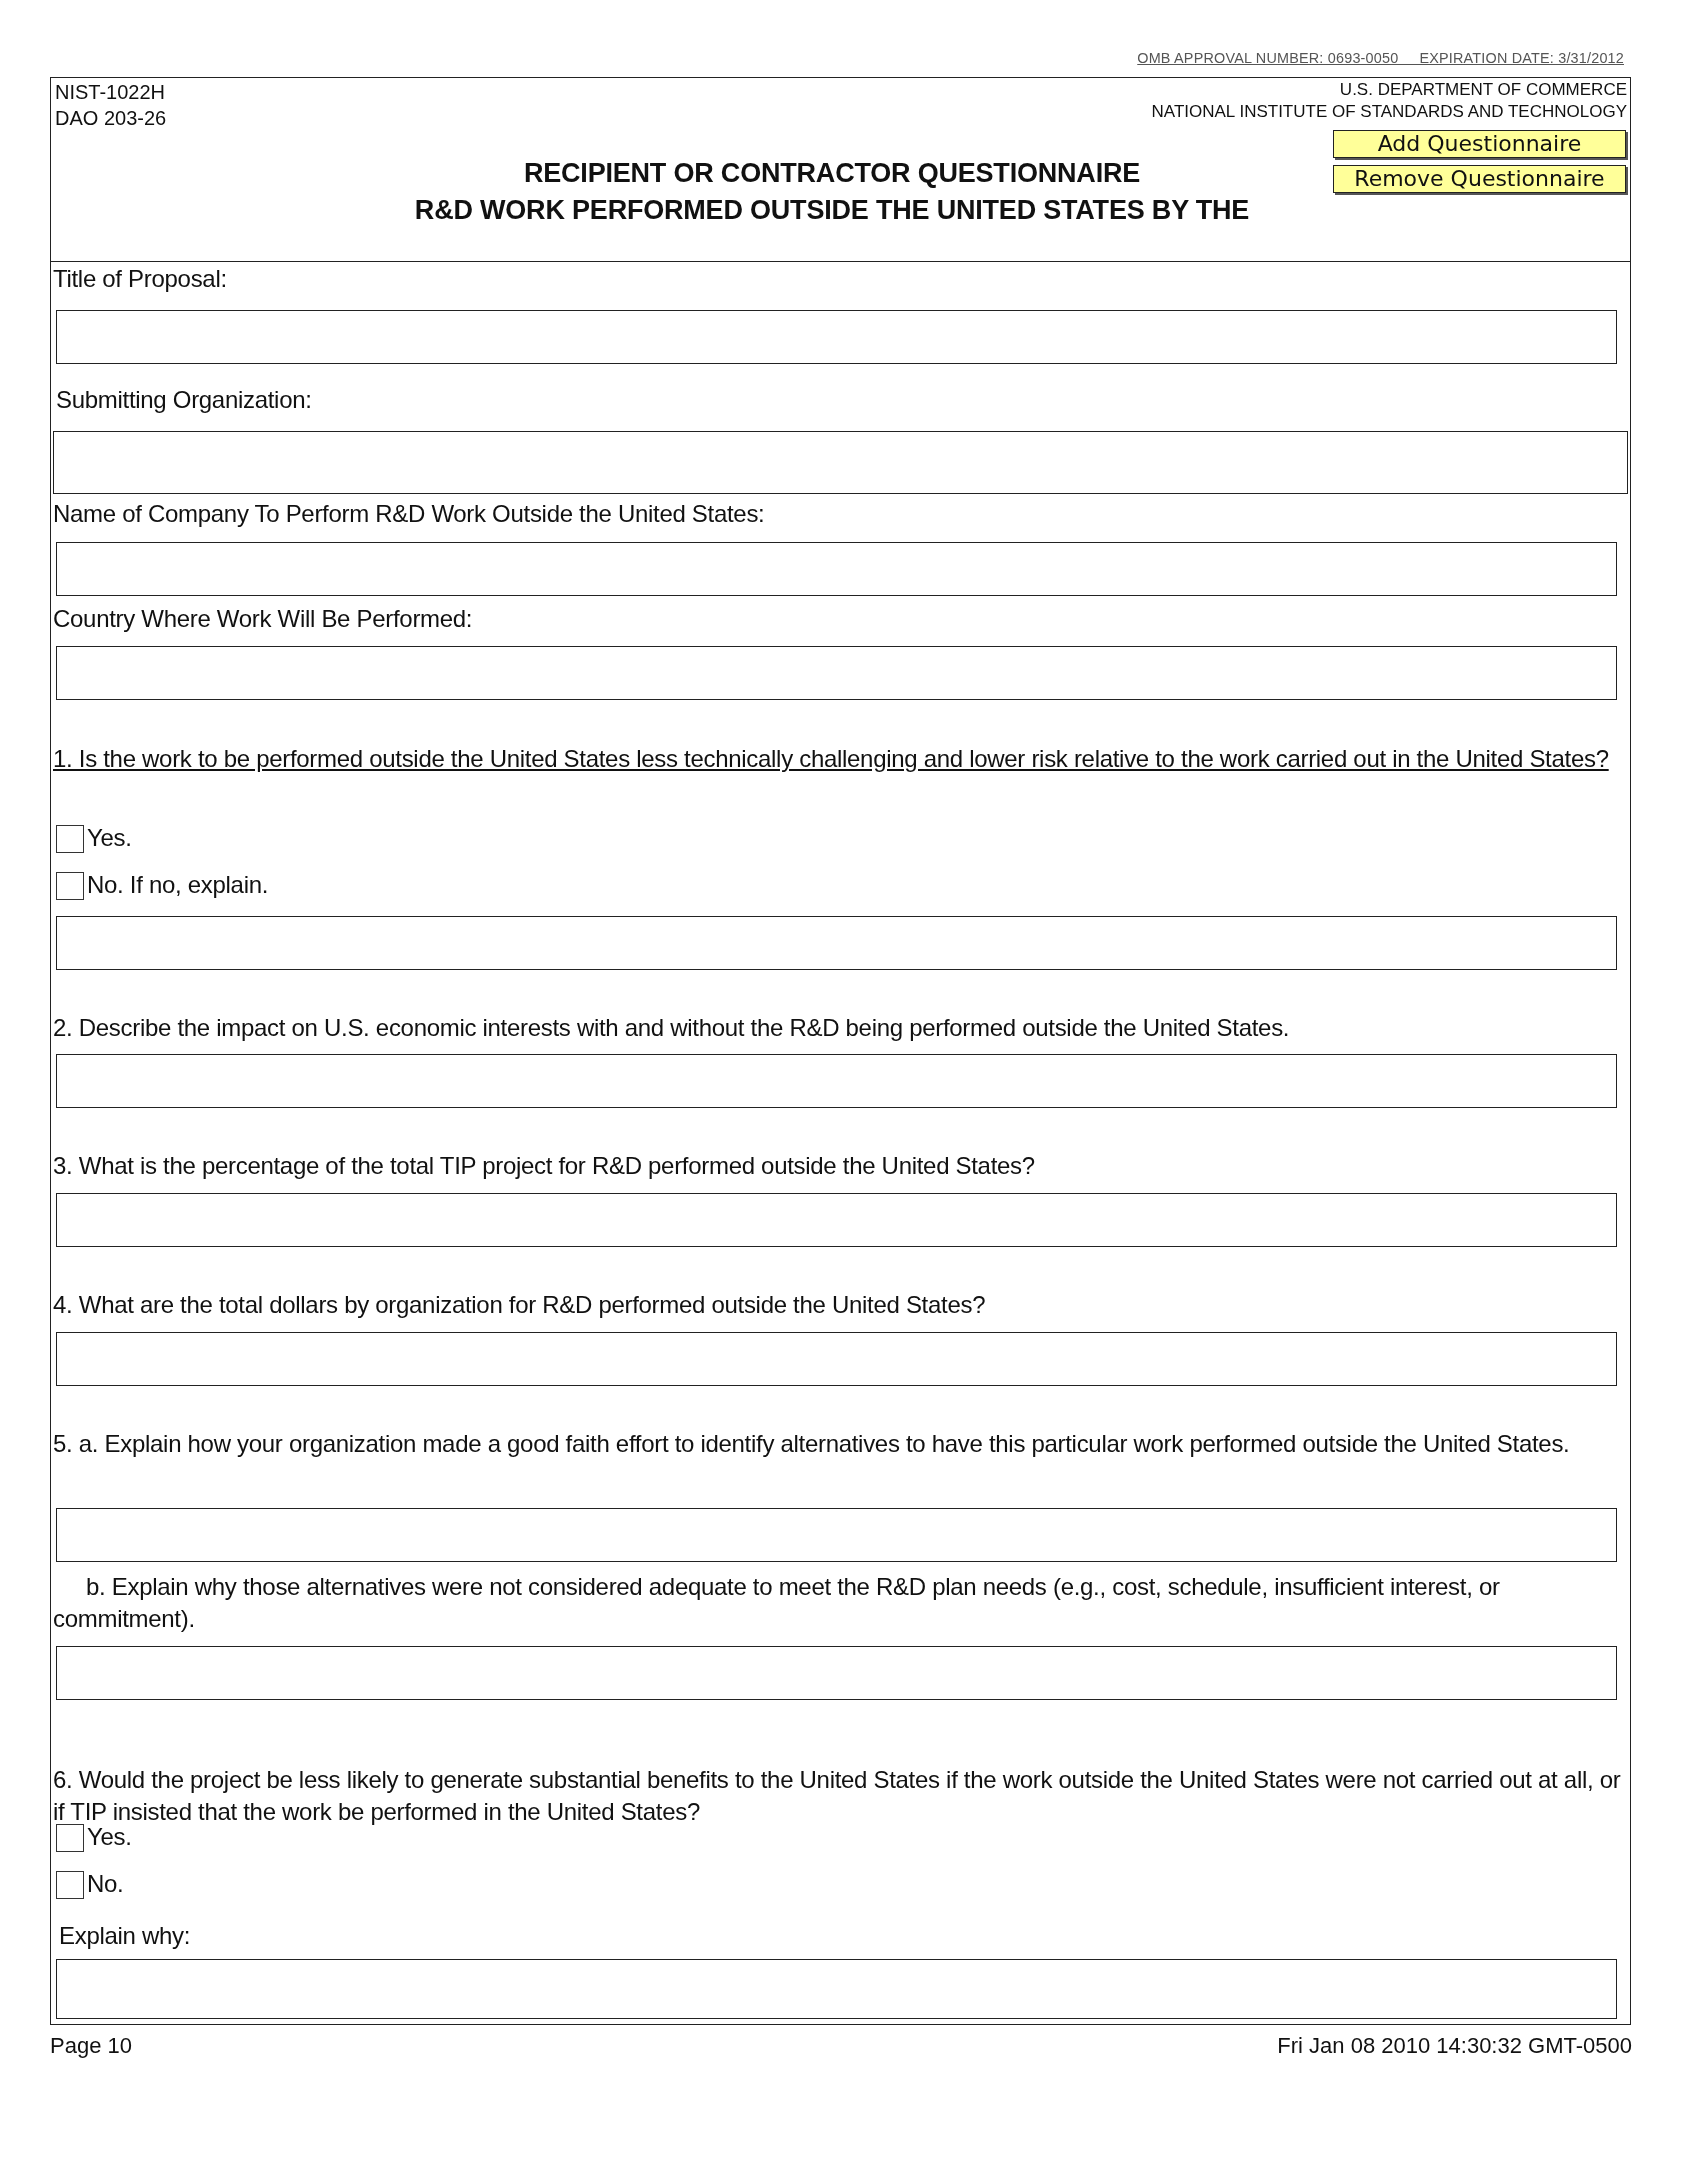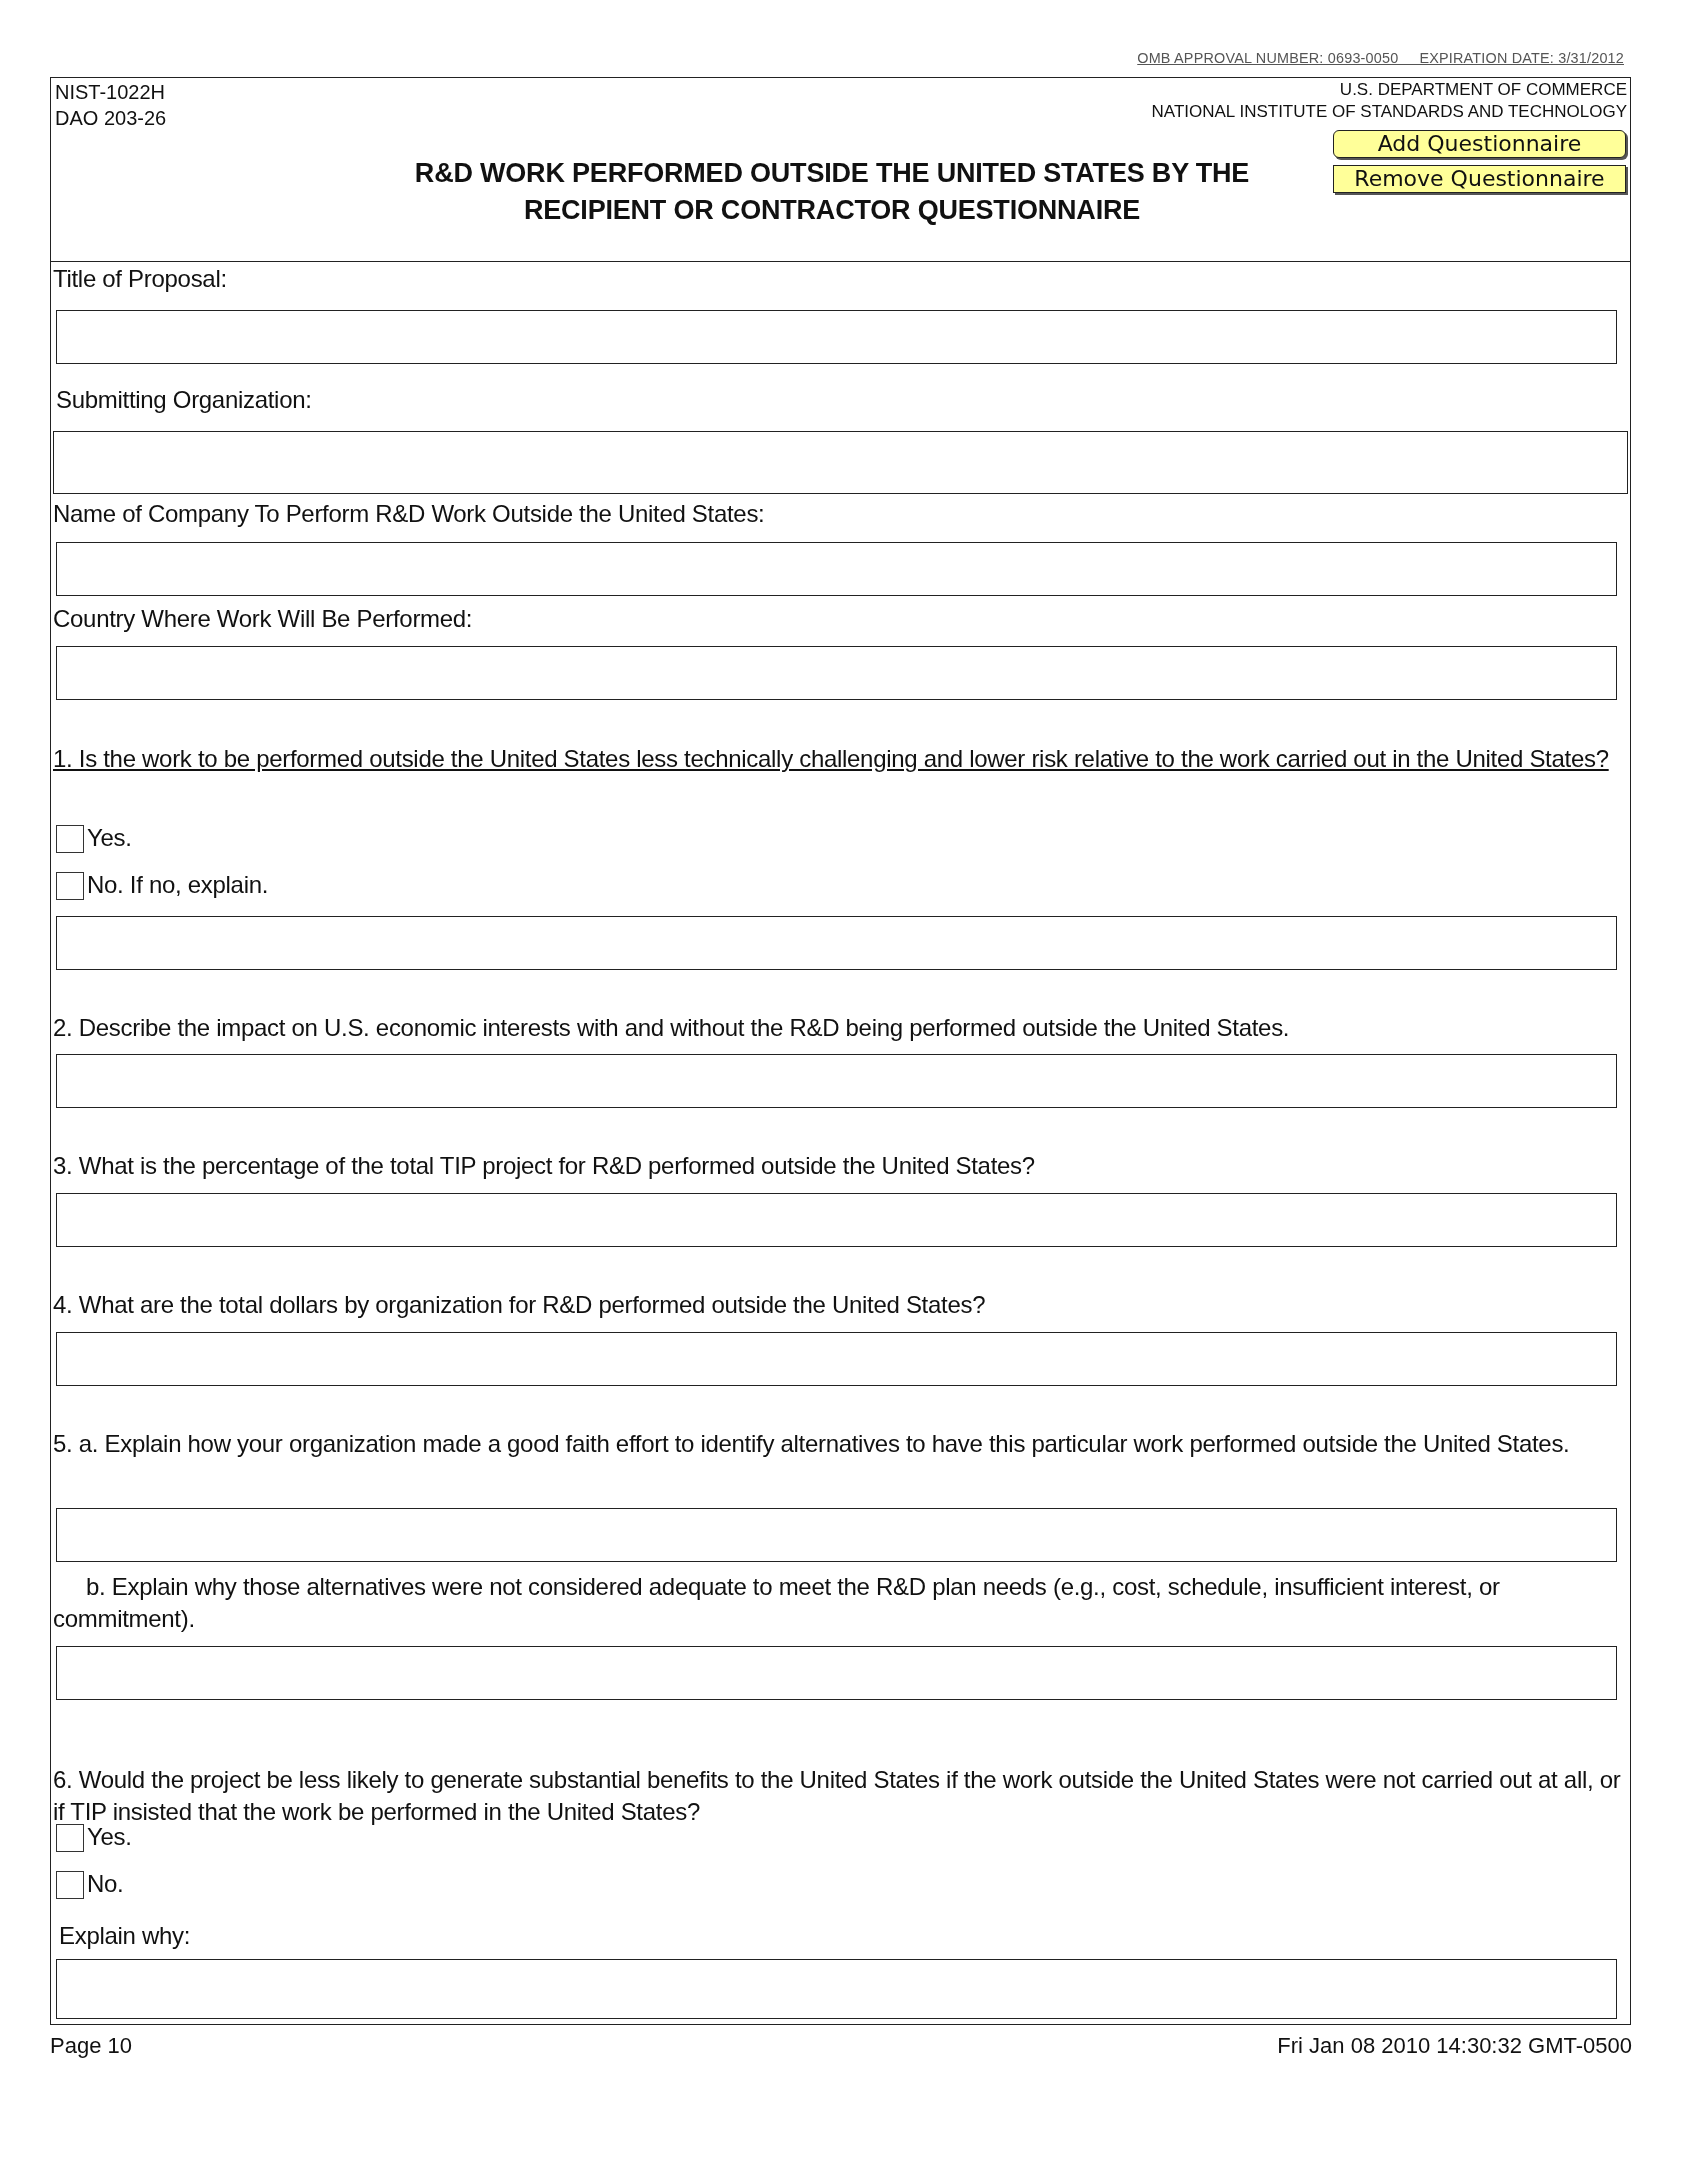--- a/index.html
+++ b/index.html
@@ -5,21 +5,21 @@
   html, body { margin:0; padding:0; background:#ffffff; }
   body { width:1683px; height:2178px; position:relative; font-family:"Liberation Sans", sans-serif; color:#111; overflow:hidden; }
   .abs { position:absolute; }
   .omb { top:50px; right:59px; font-size:14.4px; color:#555; letter-spacing:0.2px; white-space:pre;text-decoration:underline; }
   .frame { left:50px; top:77px; width:1581px; height:1948px; border:1.5px solid #222; box-sizing:border-box; }
   .hdr-divider { left:50px; top:261px; width:1581px; height:0; border-top:1.5px solid #222; }
   .formno { left:55px; top:79px; font-size:20px; line-height:26px; }
   .dept { right:56px; top:79px; font-size:17px; line-height:22px; text-align:right; }
   .btn { right:57px; width:293px; height:28px; background:#ffff99; border:1px solid #222; box-shadow:2px 2px 0 #555; box-sizing:border-box;
          font-family:"DejaVu Sans", sans-serif; font-size:22px; line-height:26px; text-align:center; color:#111; cursor:pointer; }
-  .btn-add { top:130px;border-radius:6px; }
+  .btn-add { top:130px; }
   .btn-remove { top:165px; }
   .title { left:337px; width:990px; text-align:center; font-weight:bold; font-size:27px; line-height:37px; top:155px; letter-spacing:-0.2px; }
   .lbl { left:53px; font-size:24px; line-height:32px; letter-spacing:-0.3px; white-space:nowrap; }
   .para { left:53px; width:1574px; font-size:24px; line-height:32px; letter-spacing:-0.3px; }
   .field { left:56px; width:1561px; height:54px; border:1.5px solid #222; box-sizing:border-box; background:#fff; }
   .field.wide { left:53px; width:1575px; height:63px; }
   .cb { left:56px; width:28px; height:28px; border:1.2px solid #333; box-sizing:border-box; background:#fff; cursor:pointer; }
   .cblbl { left:87px; font-size:24px; line-height:28px; letter-spacing:-0.3px; white-space:nowrap; }
   .foot { font-size:22px; top:2032px; line-height:28px; }
   .foot-left { left:50px; }
@@ -39,22 +39,22 @@
 
 <div class="abs dept">
   <div>U.S. DEPARTMENT OF COMMERCE</div>
   <div>NATIONAL INSTITUTE OF STANDARDS AND TECHNOLOGY</div>
 </div>
 
 <div class="abs btn btn-add">Add Questionnaire</div>
 <div class="abs btn btn-remove">Remove Questionnaire</div>
 
 <div class="abs title">
+  <div>RECIPIENT OR CONTRACTOR QUESTIONNAIRE</div>
   <div>R&amp;D WORK PERFORMED OUTSIDE THE UNITED STATES BY THE</div>
-  <div>RECIPIENT OR CONTRACTOR QUESTIONNAIRE</div>
 </div>
 
 <div class="abs lbl" style="top:263px;">Title of Proposal:</div>
 <div class="abs field" style="top:310px;"></div>
 
 <div class="abs lbl" style="top:384px; left:56px;">Submitting Organization:</div>
 <div class="abs field wide" style="top:431px;"></div>
 
 <div class="abs lbl" style="top:498px;">Name of Company To Perform R&amp;D Work Outside the United States:</div>
 <div class="abs field" style="top:542px;"></div>

